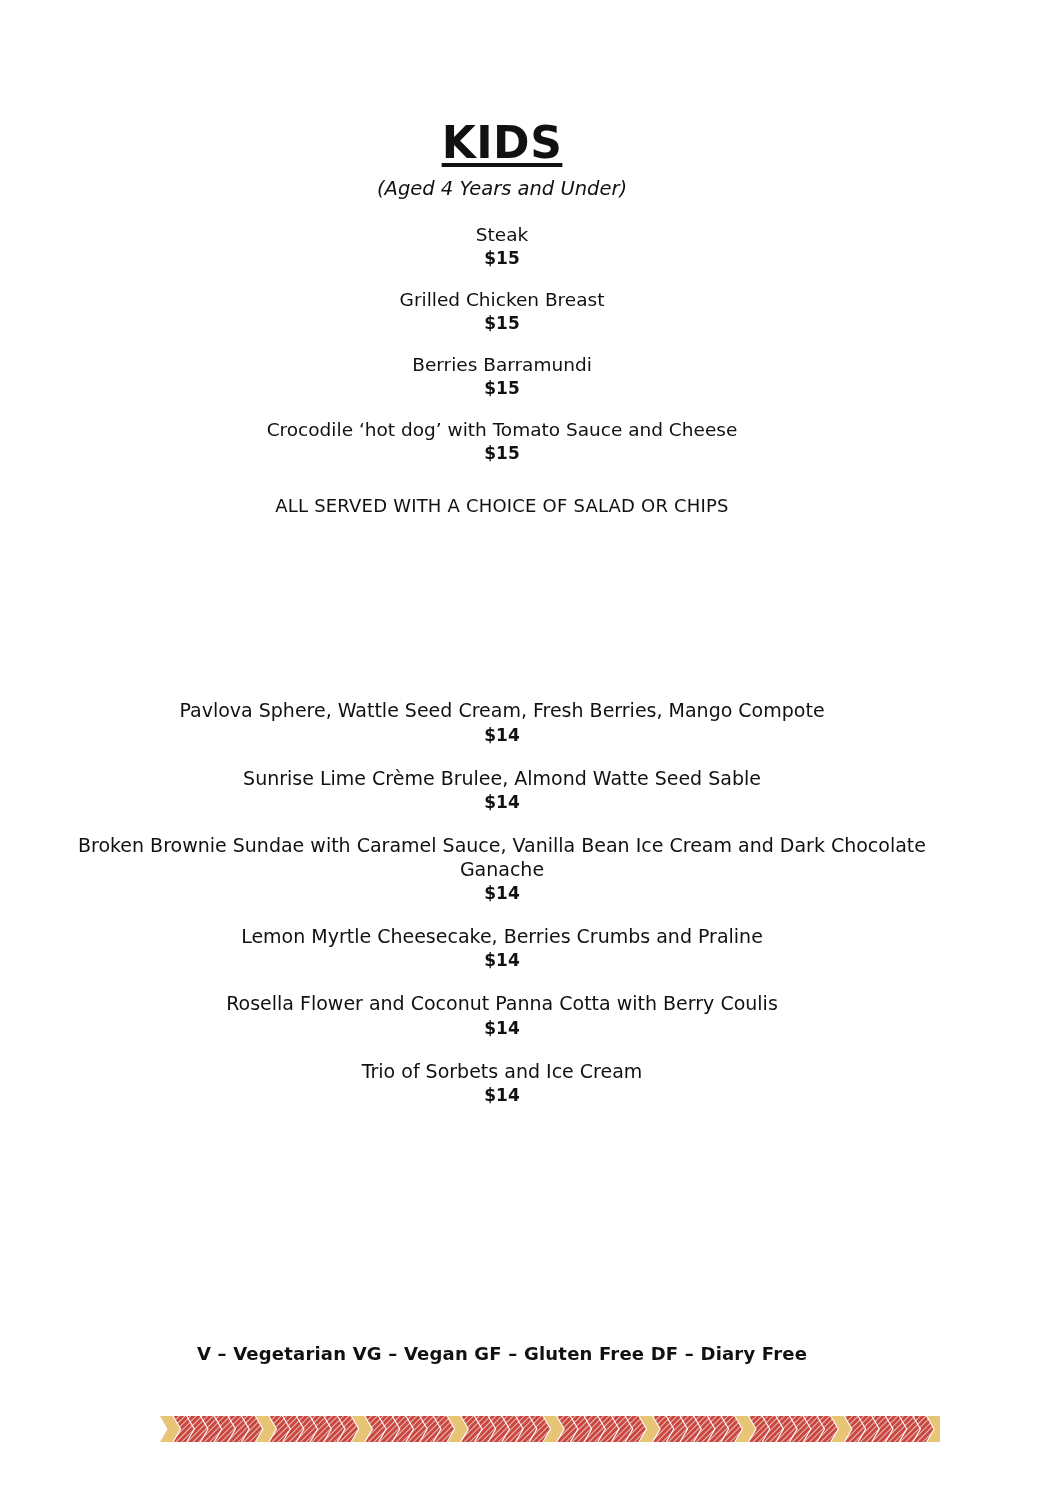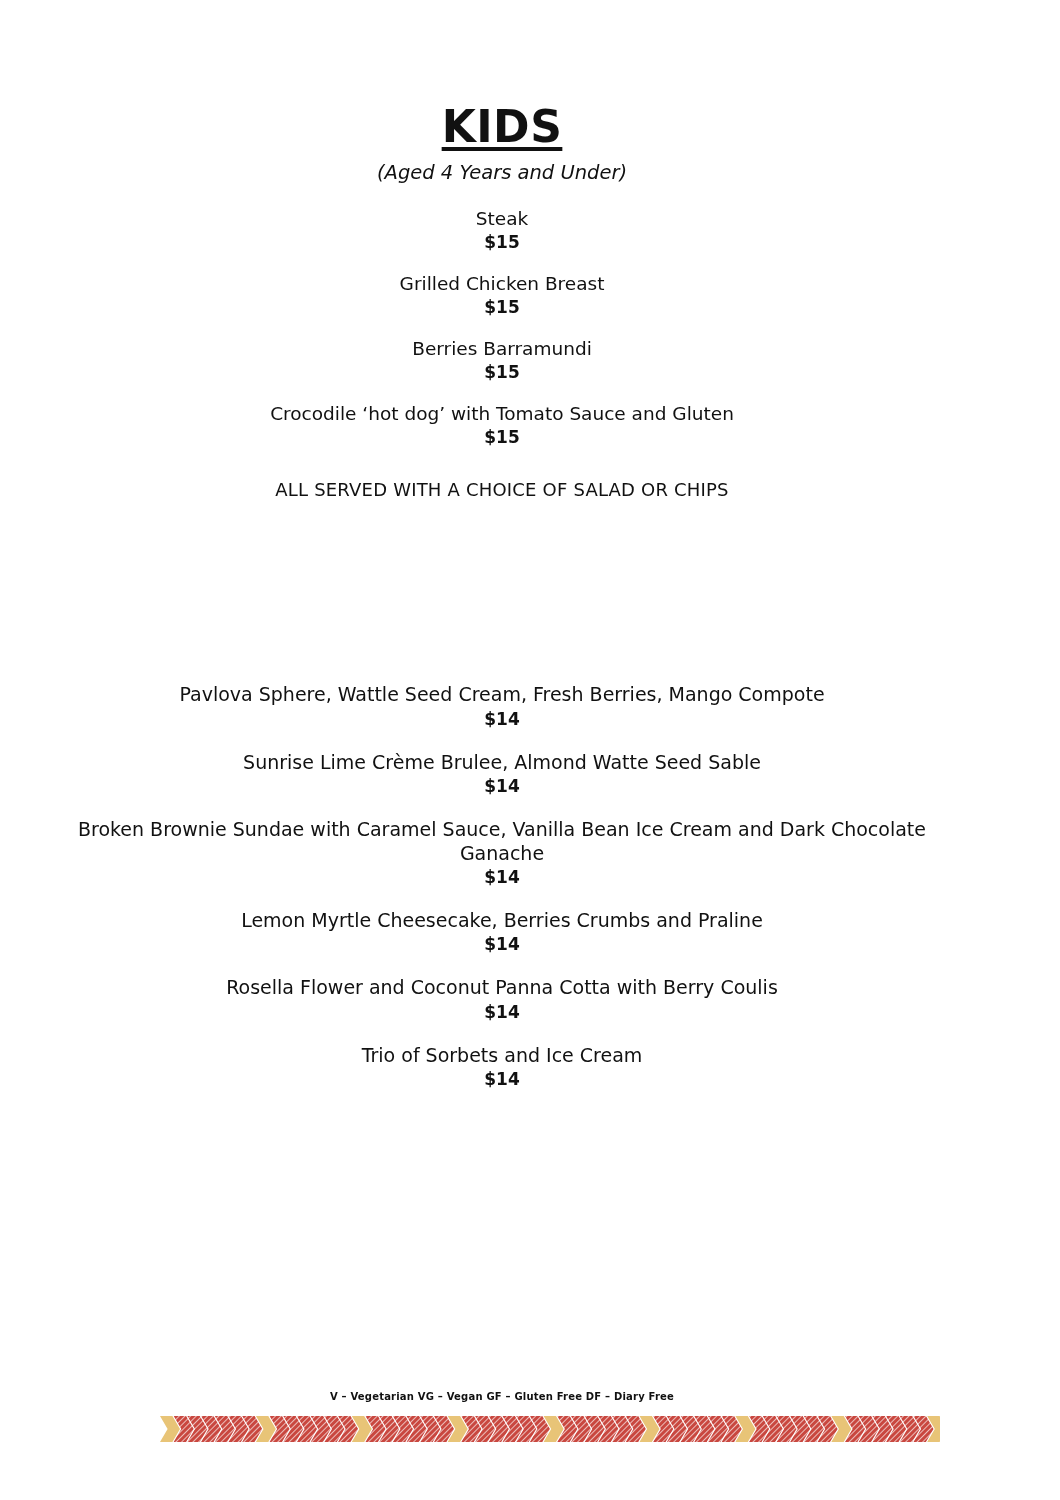--- a/index.html
+++ b/index.html
@@ -13,21 +13,21 @@
     font-family: "DejaVu Sans", sans-serif;
     color: #111111;
     position: relative;
     overflow: hidden;
   }
   .page {
     position: relative;
     width: 1004px;
     height: 1500px;
     box-sizing: border-box;
-    padding: 0 60px;
+    padding: 16px 60px;
   }
 
   
   .kids-section {
     padding-top: 104px;
     text-align: center;
   }
   .section-title {
     font-size: 44px;
     font-weight: bold;
@@ -87,24 +87,23 @@
     margin: 0 auto;
   }
 
   
   .legend {
     position: absolute;
     left: 0;
     right: 0;
     top: 1343px;
     text-align: center;
-    font-size: 10px;
+    font-size: 18px;
     font-weight: bold;
     letter-spacing: 0.2px;
-    margin-top: 48px;
   }
 
   .ornament {
     position: absolute;
     left: 160px;
     top: 1412px;
     width: 780px;
     height: 34px;
   }
 </style>
@@ -124,21 +123,21 @@
       </div>
       <div class="item">
         <div class="item-name">Grilled Chicken Breast</div>
         <div class="item-price">$15</div>
       </div>
       <div class="item">
         <div class="item-name">Berries Barramundi</div>
         <div class="item-price">$15</div>
       </div>
       <div class="item">
-        <div class="item-name">Crocodile ‘hot dog’ with Tomato Sauce and Gluten</div>
+        <div class="item-name">Crocodile ‘hot dog’ with Tomato Sauce and Cheese</div>
         <div class="item-price">$15</div>
       </div>
     </div>
 
     <div class="kids-note">ALL SERVED WITH A CHOICE OF SALAD OR CHIPS</div>
   </section>
 
   <section class="desserts-section">
 
     <div class="desserts-items">

